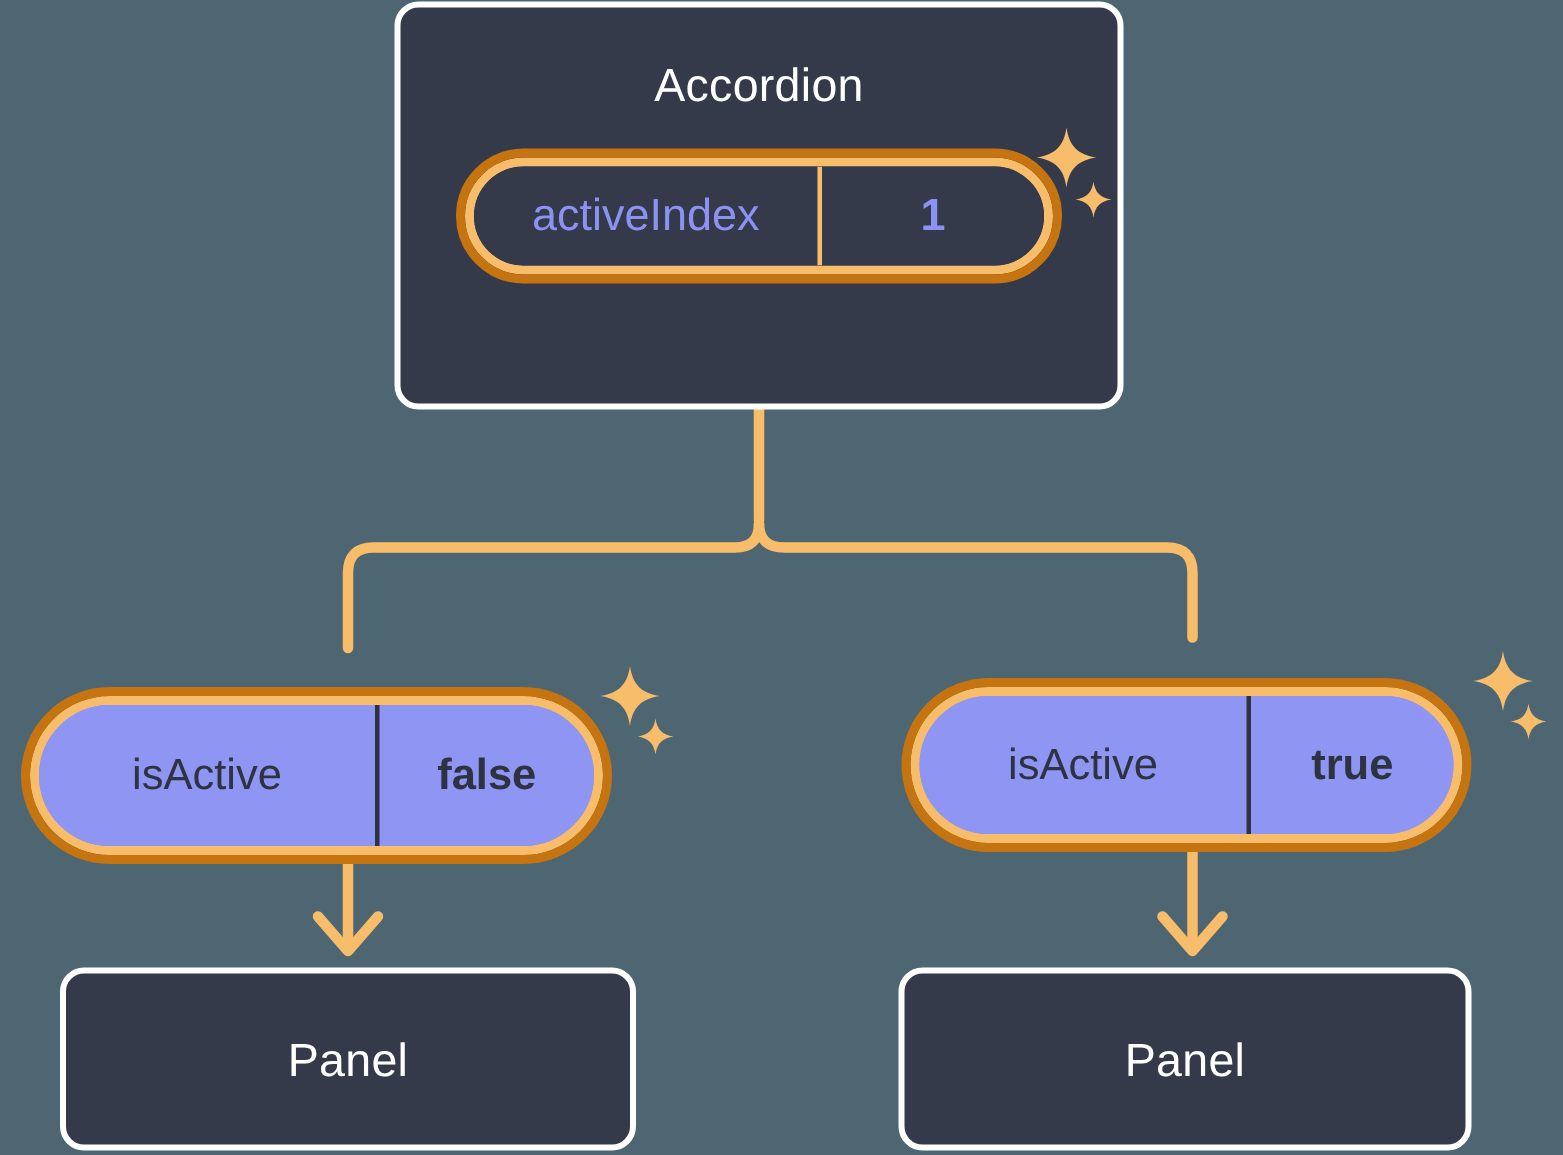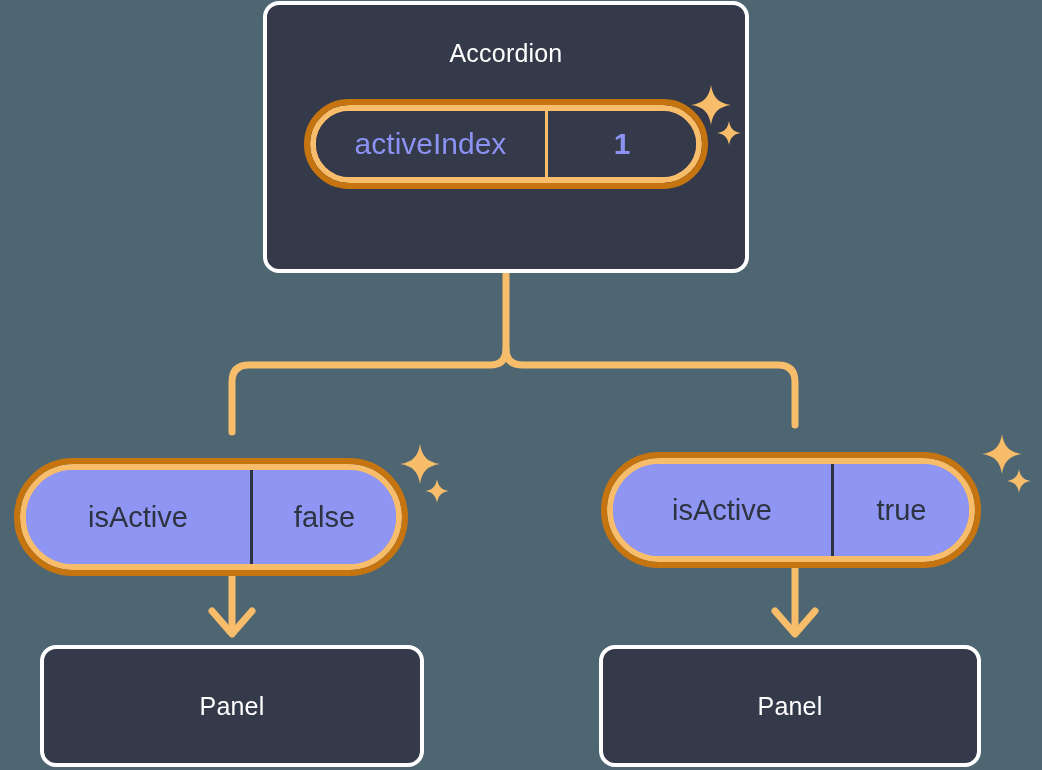--- a/index.html
+++ b/index.html
@@ -36,21 +36,21 @@
     box-sizing: border-box;
     background: #343a49;
     border: 4px solid #ffffff;
     border-radius: 16px;
     display: flex;
     flex-direction: column;
     align-items: center;
   }
   .comp-title {
     color: #ffffff;
-    font-size: 25px;
+    font-size: 31px;
     font-weight: 400;
     letter-spacing: 0.2px;
     line-height: 1;
     white-space: nowrap;
   }
 
   #accordion-box {
     left: 263px;
     top: 1px;
     width: 486px;
@@ -121,21 +121,21 @@
   }
   .pill--purple .pill-inner { background: #8e95f2; }
   .pill--purple .pill-key {
     color: #2d3340;
     font-size: 29px;
     font-weight: 400;
   }
   .pill--purple .pill-val {
     color: #2d3340;
     font-size: 29px;
-    font-weight: 400;
+    font-weight: 700;
     border-left: 3px solid #2d3340;
   }
 
   #pill-activeindex {
     left: 310px;
     top: 105px;
     width: 392px;
     height: 78px;
   }
   #pill-activeindex .pill-key { flex: 0 0 229px; }

